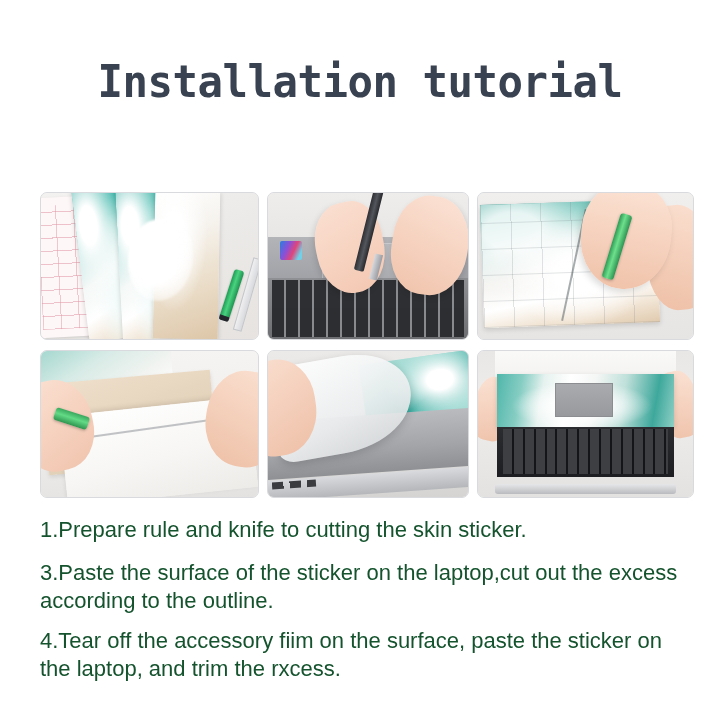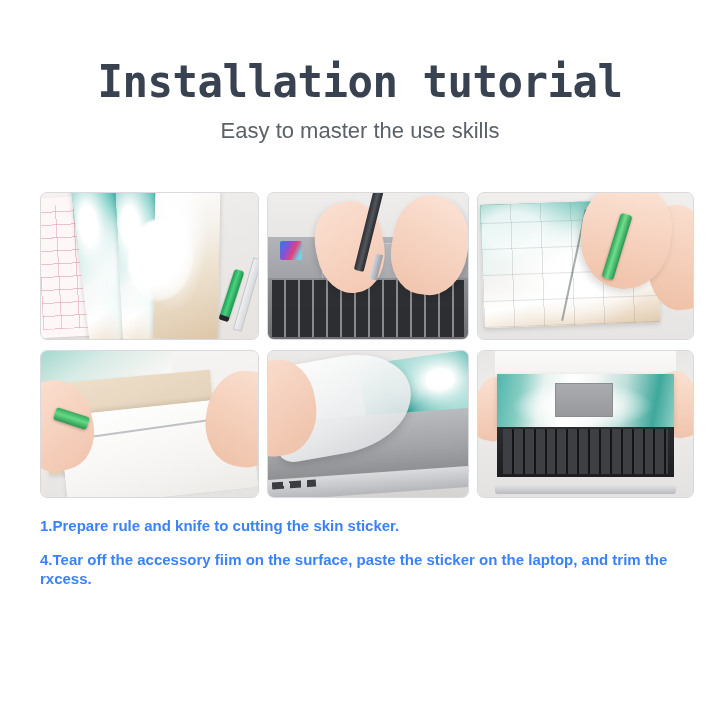--- a/index.html
+++ b/index.html
@@ -229,37 +229,35 @@
       repeating-linear-gradient(90deg, #3d3f43 0 5.4%, #141518 5.4% 6.6%),
       repeating-linear-gradient(0deg, #3d3f43 0 22%, #141518 22% 26%); }
   .c6-hinge { position:absolute; left:8%; bottom:2%; width:84%; height:7%;
     background:linear-gradient(180deg,#e6e7e9,#b9bbbe); border-radius:3px; }
 
   
   .steps {
     position: absolute;
     left: 40px; top: 516px;
     width: 652px;
-    color: #3b82f6;
-    font-size: 15px;
+    color: #14532d;
+    font-size: 22px;
     line-height: 1.30;
-    font-weight: bold;
   }
   .step { margin: 0 0 11px 0; }
   .step:first-child { margin-bottom: 14px; }
   .step:last-child { margin-bottom: 12px; }
 </style>
 </head>
 <body>
 
 <div class="page">
 
   <div class="header">
     <h1 class="title">Installation tutorial</h1>
-    <p class="subtitle">Easy to master the use skills</p>
   </div>
 
   <div class="grid">
 
     <div class="cell">
       <div class="photo">
         <div class="c1-bg"></div>
         <div class="c1-paper"></div>
         <div class="c1-sheet c1-s1"></div>
         <div class="c1-sheet c1-s2"></div>
@@ -336,16 +334,17 @@
             <div class="c6-keys"></div>
           </div>
         <div class="c6-hinge"></div>
       </div>
     </div>
 
   </div>
 
   <div class="steps">
     <p class="step">1.Prepare rule and knife to cutting the skin sticker.</p>
+    <p class="step">3.Paste the surface of the sticker on the laptop,cut out the excess according to the outline.</p>
     <p class="step">4.Tear off the accessory fiim on the surface, paste the sticker on the laptop, and trim the rxcess.</p>
   </div>
 
 </div>
 
 </body></html>

